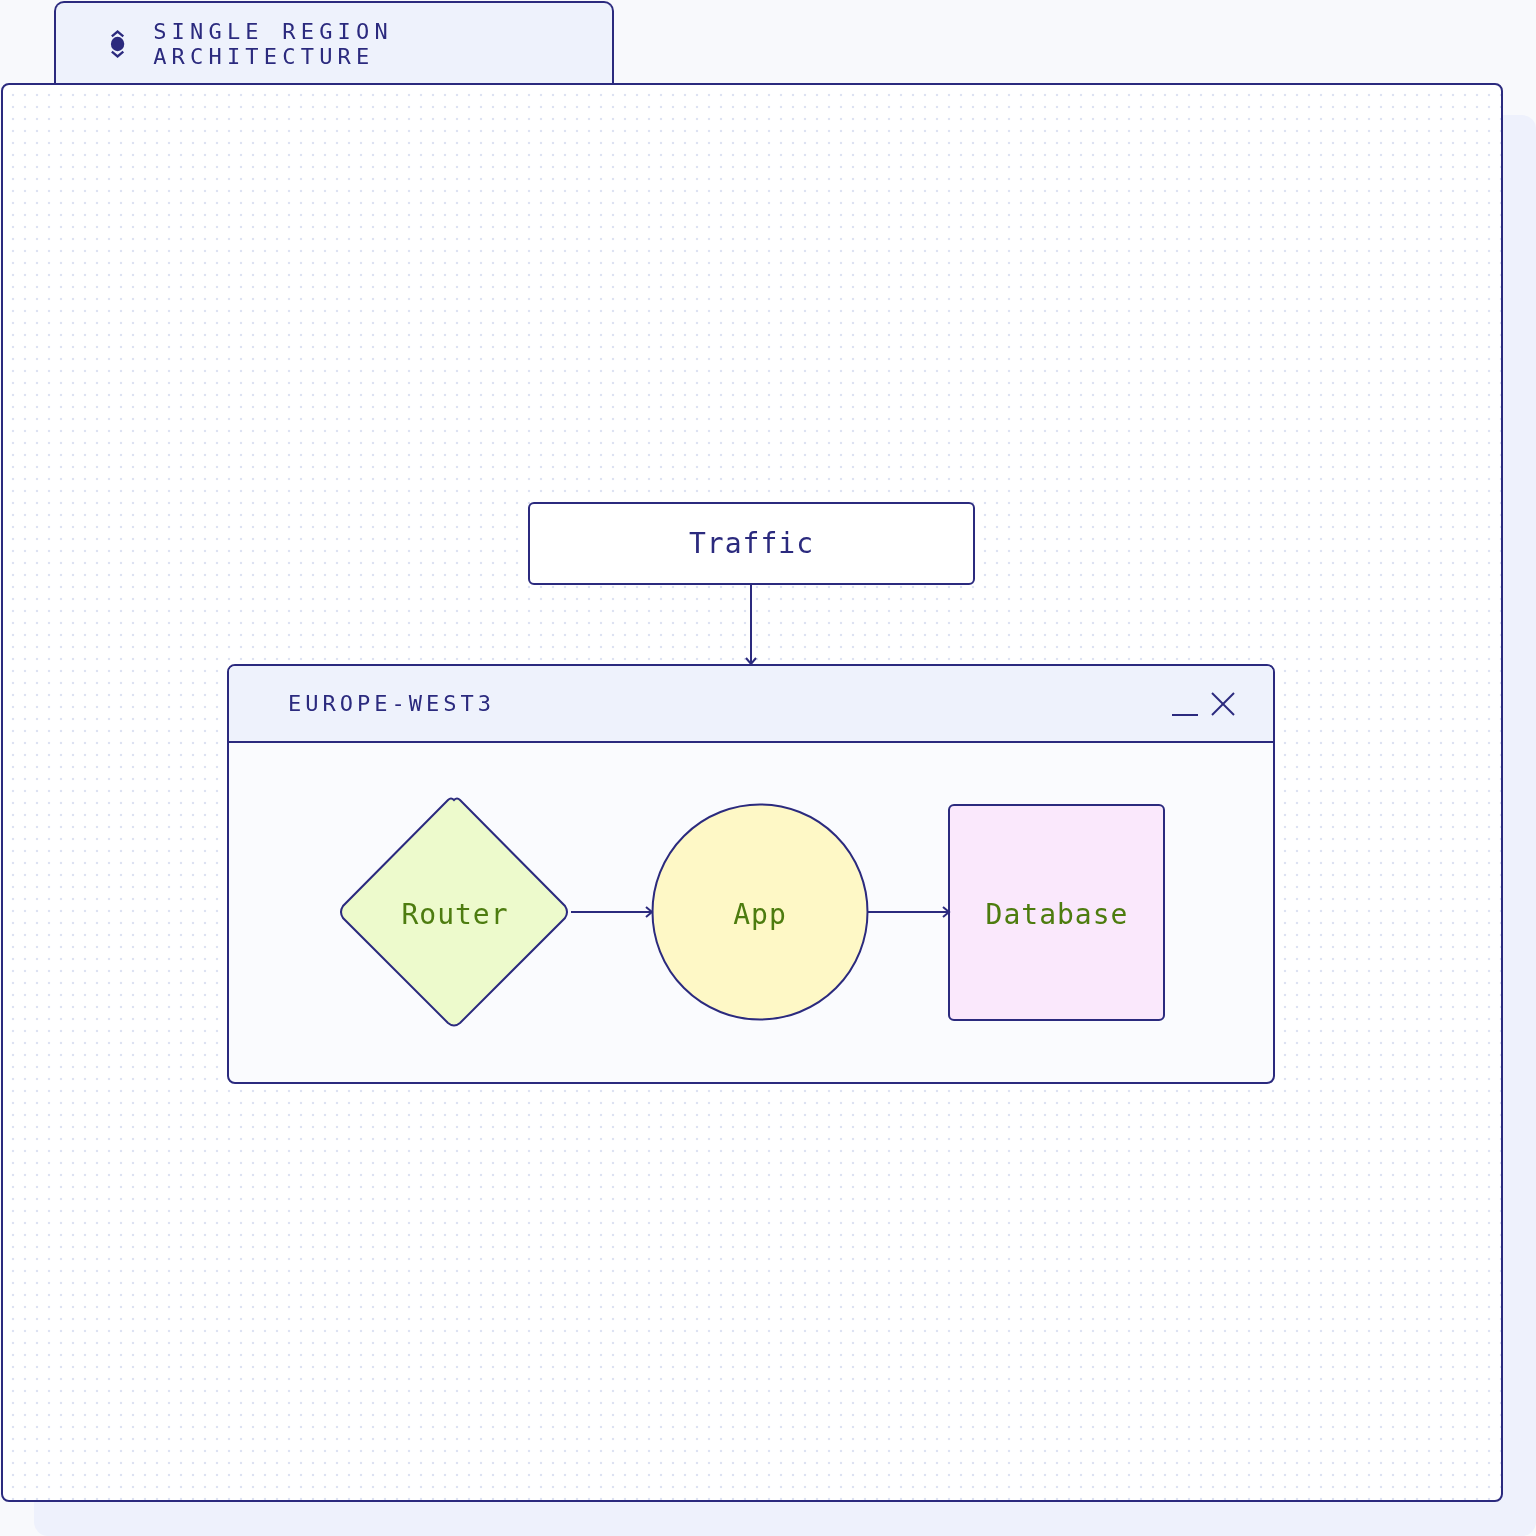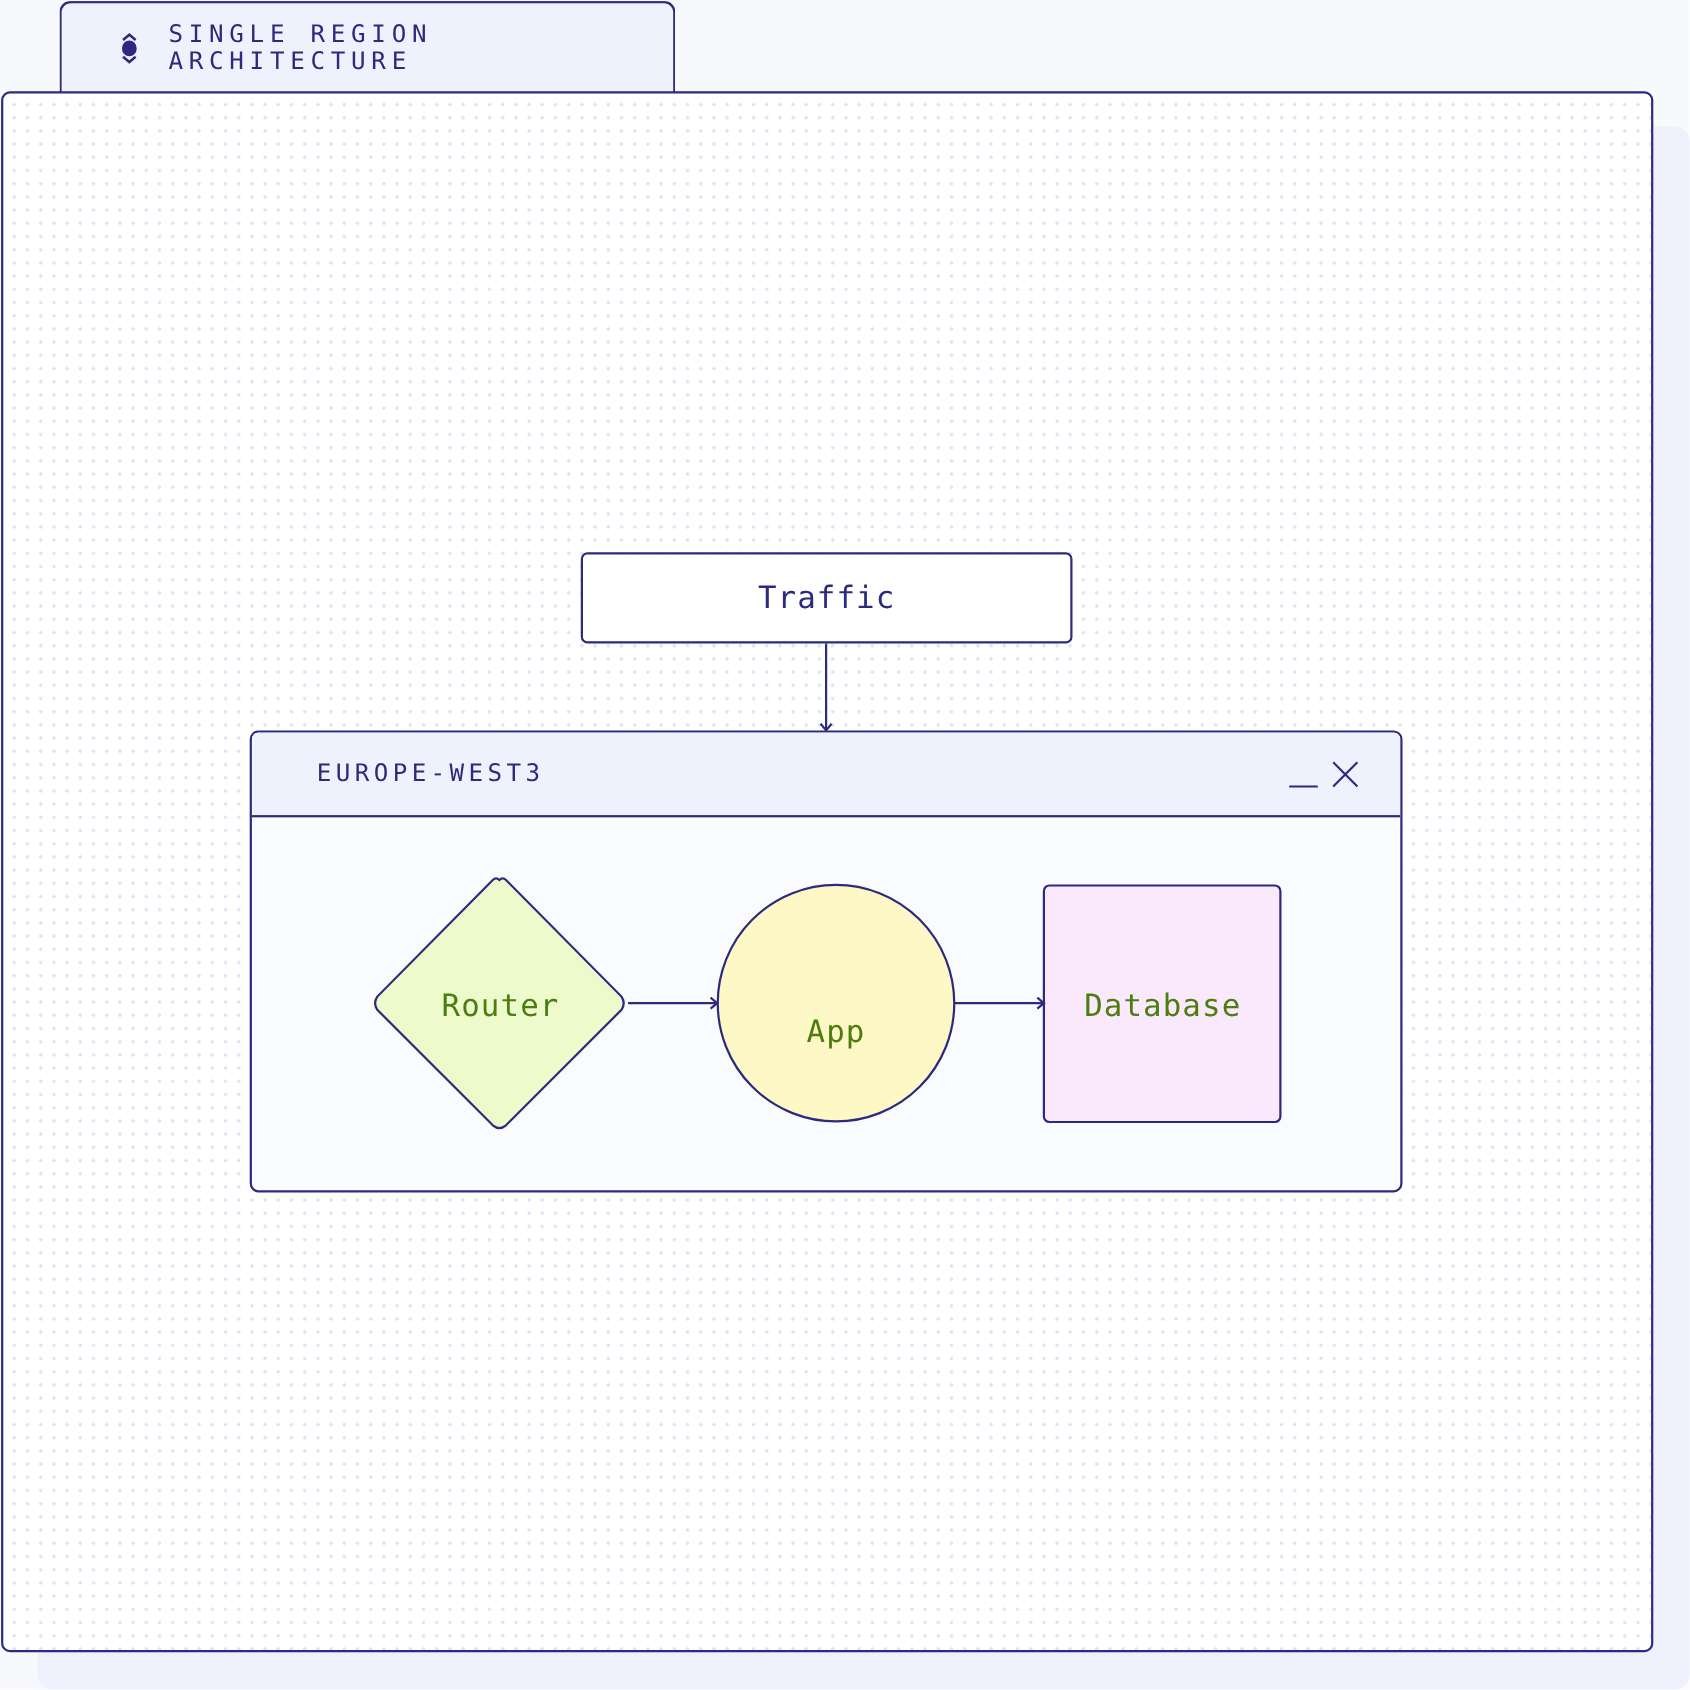--- a/index.html
+++ b/index.html
@@ -144,14 +144,14 @@
     <polyline points="646,907 652,912 646,917" fill="none" stroke="#2b2a7e" stroke-width="2"></polyline>
   </g>
 
   <g>
     <line x1="868" y1="912" x2="949" y2="912" stroke="#2b2a7e" stroke-width="2"></line>
     <polyline points="943,907 949,912 943,917" fill="none" stroke="#2b2a7e" stroke-width="2"></polyline>
   </g>
 </svg>
 
 <span class="node-label" style="left:455px; top:914px;">Router</span>
-<span class="node-label" style="left:760px; top:938px;">App</span>
+<span class="node-label" style="left:760px; top:914px;">App</span>
 <span class="node-label" style="left:1057px; top:914px;text-align:right;">Database</span>
 
 </body></html>

